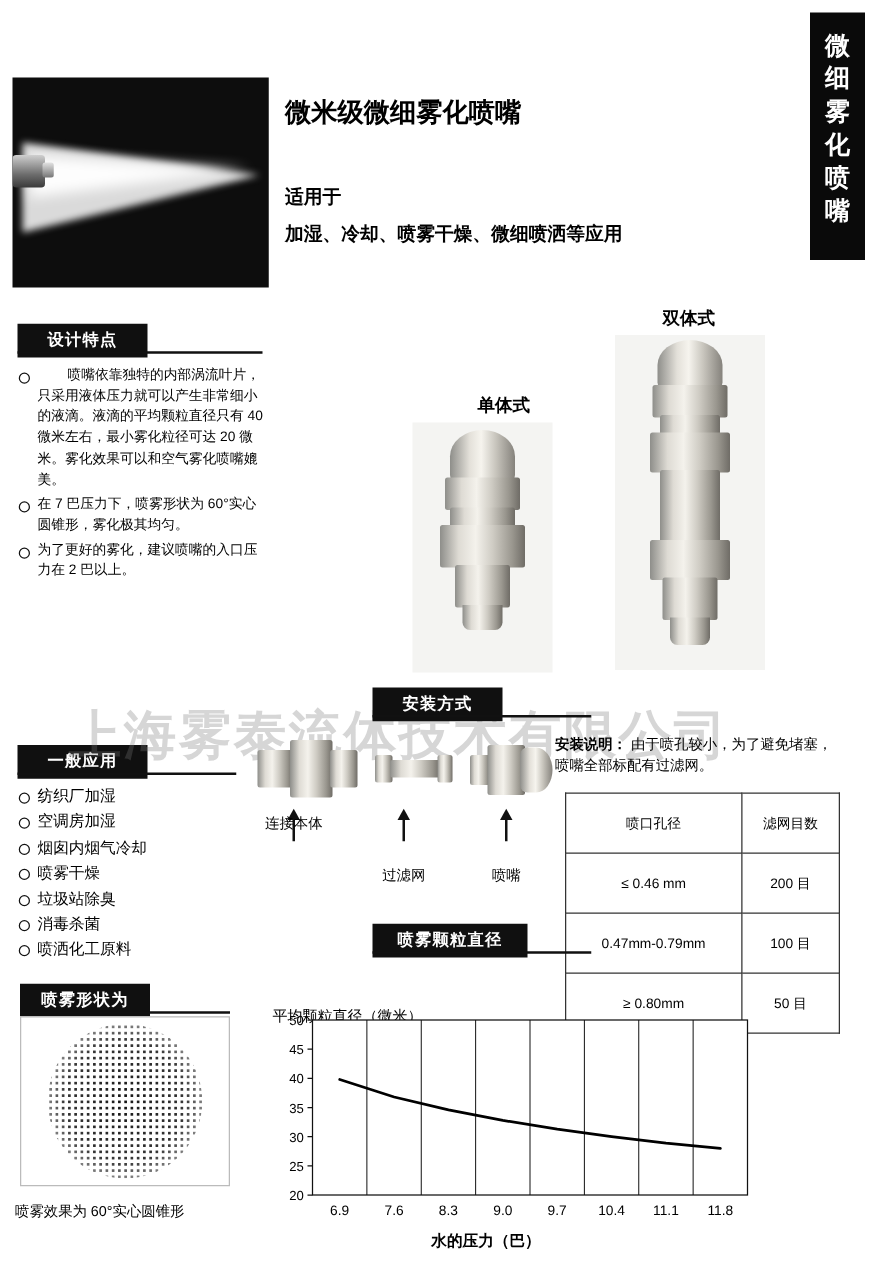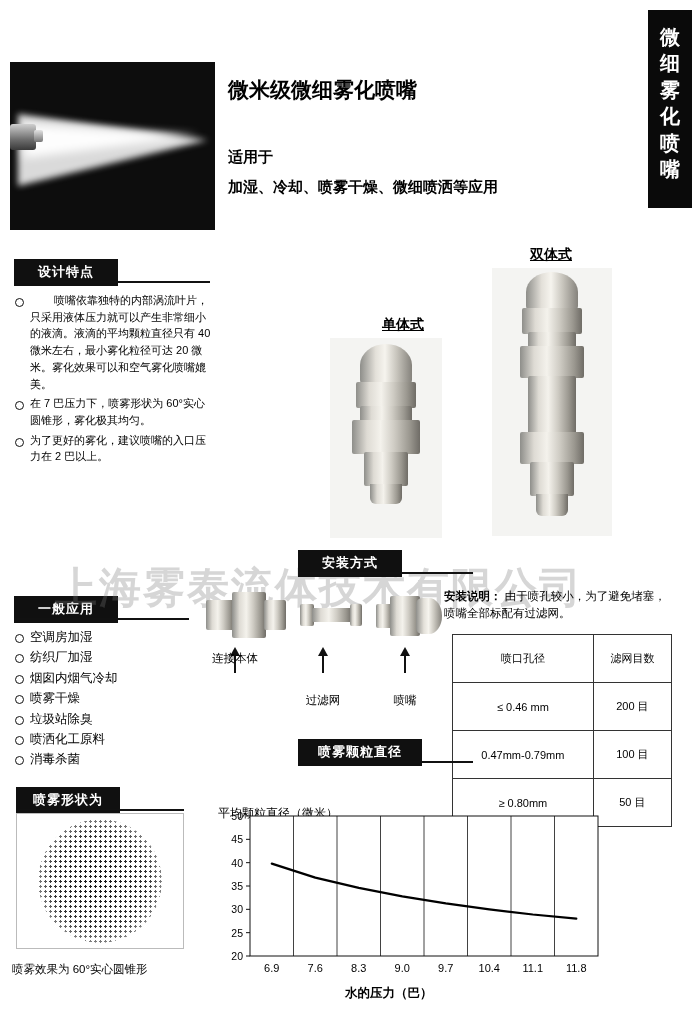--- a/index.html
+++ b/index.html
@@ -142,21 +142,20 @@
     left: 14px; top: 628px;
     width: 175px;
   }
   #apps li { font-size: 12.5px; line-height: 1.55; margin-bottom: 1px; }
 
   
   .photo-label {
     position: absolute;
     font-size: 14px;
     font-weight: bold;
-    text-decoration: underline;
   }
   #photo-single {
     position: absolute;
     left: 330px; top: 338px;
     width: 112px; height: 200px;
     background: #f4f4f2;
   }
   #photo-dbl {
     position: absolute;
     left: 492px; top: 268px;
@@ -306,27 +305,27 @@
       <span class="indent">喷嘴依靠独特的内部涡流叶片，只采用液体压力就可以产生非常细小的液滴。液滴的平均颗粒直径只有 40 微米左右，最小雾化粒径可达 20 微米。雾化效果可以和空气雾化喷嘴媲美。</span>
     </li>
   <li><span>在 7 巴压力下，喷雾形状为 60°实心圆锥形，雾化极其均匀。</span></li>
   <li><span>为了更好的雾化，建议喷嘴的入口压力在 2 巴以上。</span></li>
 </ul>
 
 <div class="sec-head" style="left:14px; top:596px; width:104px;">一般应用</div>
 <div class="underline" style="left:14px; top:618px; width:175px;"></div>
 
 <ul class="bl" id="apps">
+  <li><span>纺织厂加湿</span></li>
   <li><span>空调房加湿</span></li>
-  <li><span>纺织厂加湿</span></li>
   <li><span>烟囱内烟气冷却</span></li>
   <li><span>喷雾干燥</span></li>
   <li><span>垃圾站除臭</span></li>
+  <li><span>消毒杀菌</span></li>
   <li><span>喷洒化工原料</span></li>
-  <li><span>消毒杀菌</span></li>
 </ul>
 
 <div class="photo-label" style="left:382px; top:316px;">单体式</div>
 <div class="photo-label" style="left:530px; top:246px;">双体式</div>
 
 <div id="photo-single">
   <div class="metal-dome" style="left:30px; top:6px; width:52px; height:42px;"></div>
   <div class="metal" style="left:26px; top:44px; width:60px; height:26px;"></div>
   <div class="metal" style="left:30px; top:68px; width:52px; height:16px;"></div>
   <div class="metal" style="left:22px; top:82px; width:68px; height:34px;"></div>

